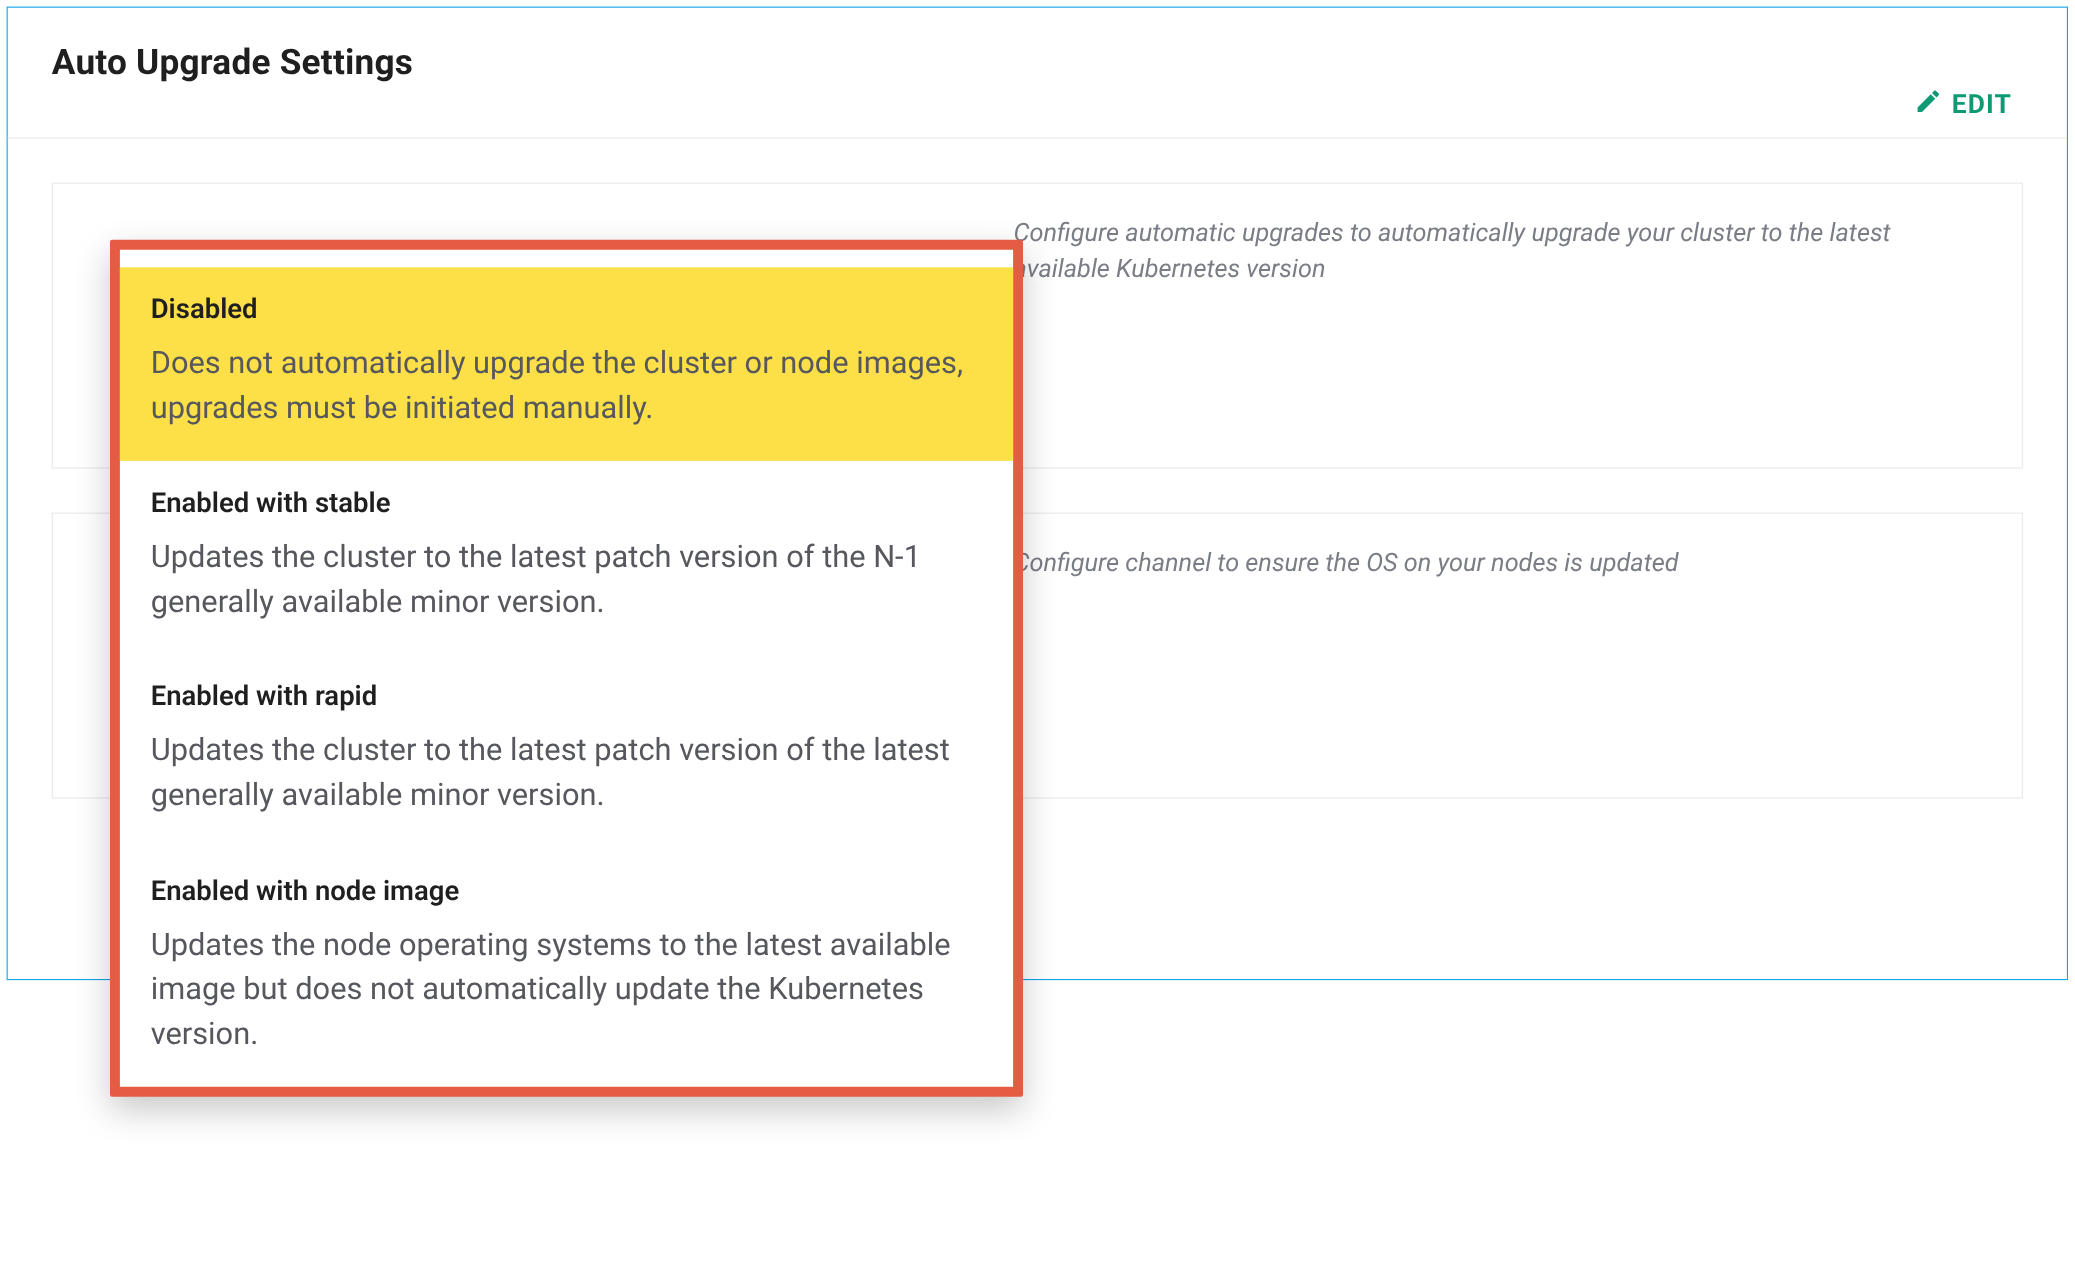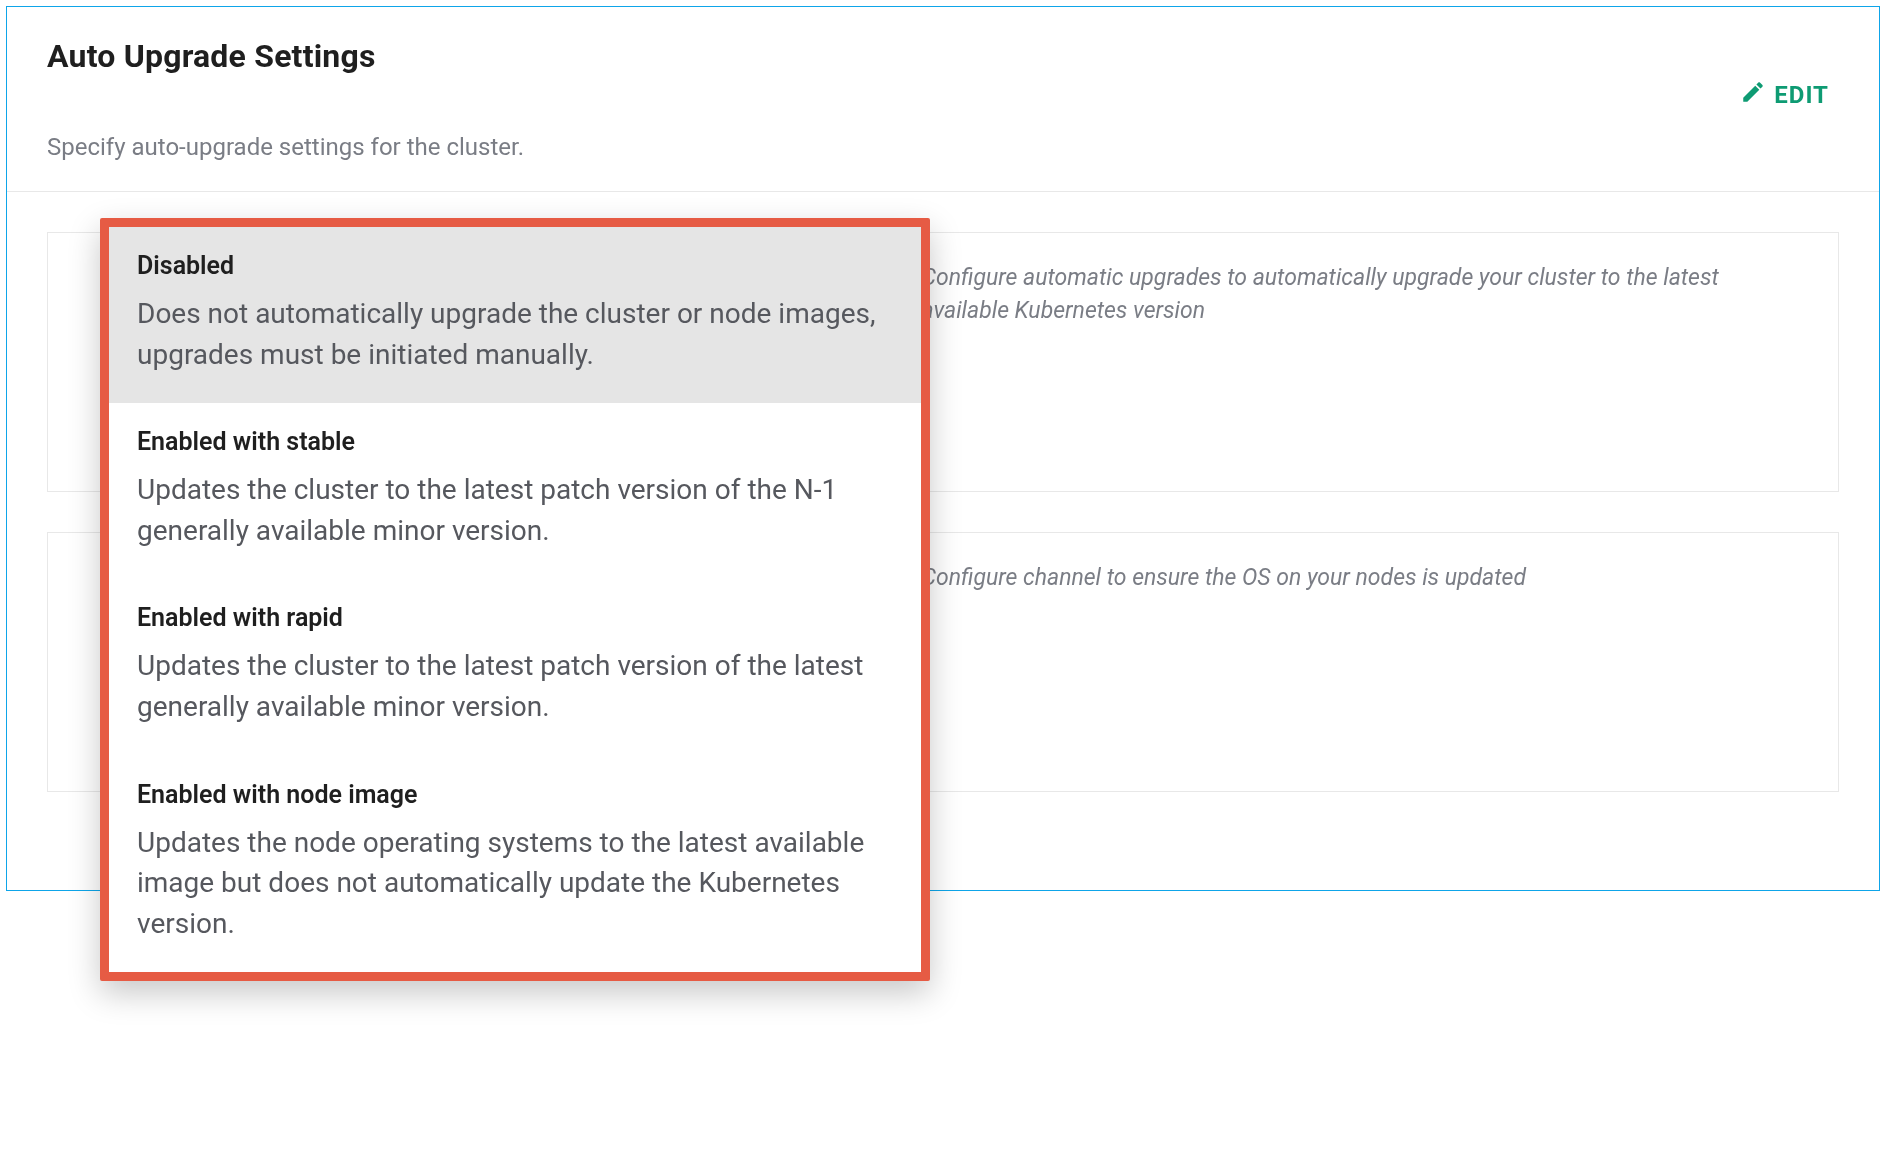--- a/index.html
+++ b/index.html
@@ -94,21 +94,22 @@
       border: 9px solid #e65b44;
       border-radius: 2px;
       box-shadow: 0 12px 32px rgba(0,0,0,0.22);
       z-index: 10;
     }
     .dropdown-option {
       padding: 24px 28px 28px 28px;
       cursor: pointer;
     }
     .dropdown-option.selected {
-      background: #e5e5e5;
+      background: #fde047;
+      margin-top: 16px;
     }
     .option-title {
       font-size: 25px;
       font-weight: 650;
       color: #1f1f1f;
       margin-bottom: 14px;
     }
     .option-desc {
       font-size: 28px;
       color: #56585e;
@@ -125,21 +126,20 @@
     <div class="edit-btn">
       <span class="edit-icon">
         <svg viewBox="0 0 24 24">
             <path d="M3 17.25V21h3.75L17.81 9.94l-3.75-3.75L3 17.25zM20.71 7.04c.39-.39.39-1.02 0-1.41l-2.34-2.34c-.39-.39-1.02-.39-1.41 0l-1.83 1.83 3.75 3.75 1.83-1.83z"></path>
           </svg>
       </span>
       <span>EDIT</span>
     </div>
   </div>
 
-  <div class="subtitle">Specify auto-upgrade settings for the cluster.</div>
 
   <div class="divider"></div>
 
   <div class="content-area">
 
     <div class="setting-row" style="height:260px;">
       <div class="left-spacer"></div>
       <div class="help-text">Configure automatic upgrades to automatically upgrade your cluster to the latest available Kubernetes version</div>
     </div>
 

